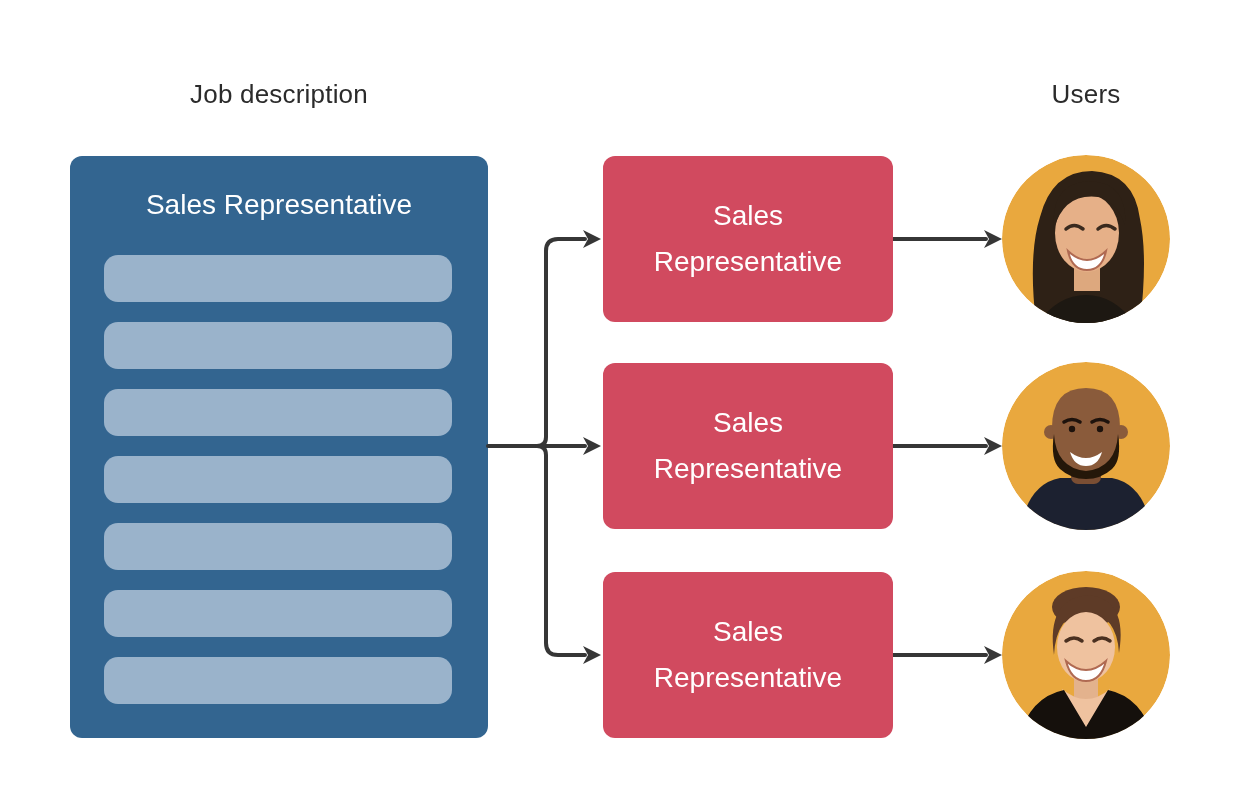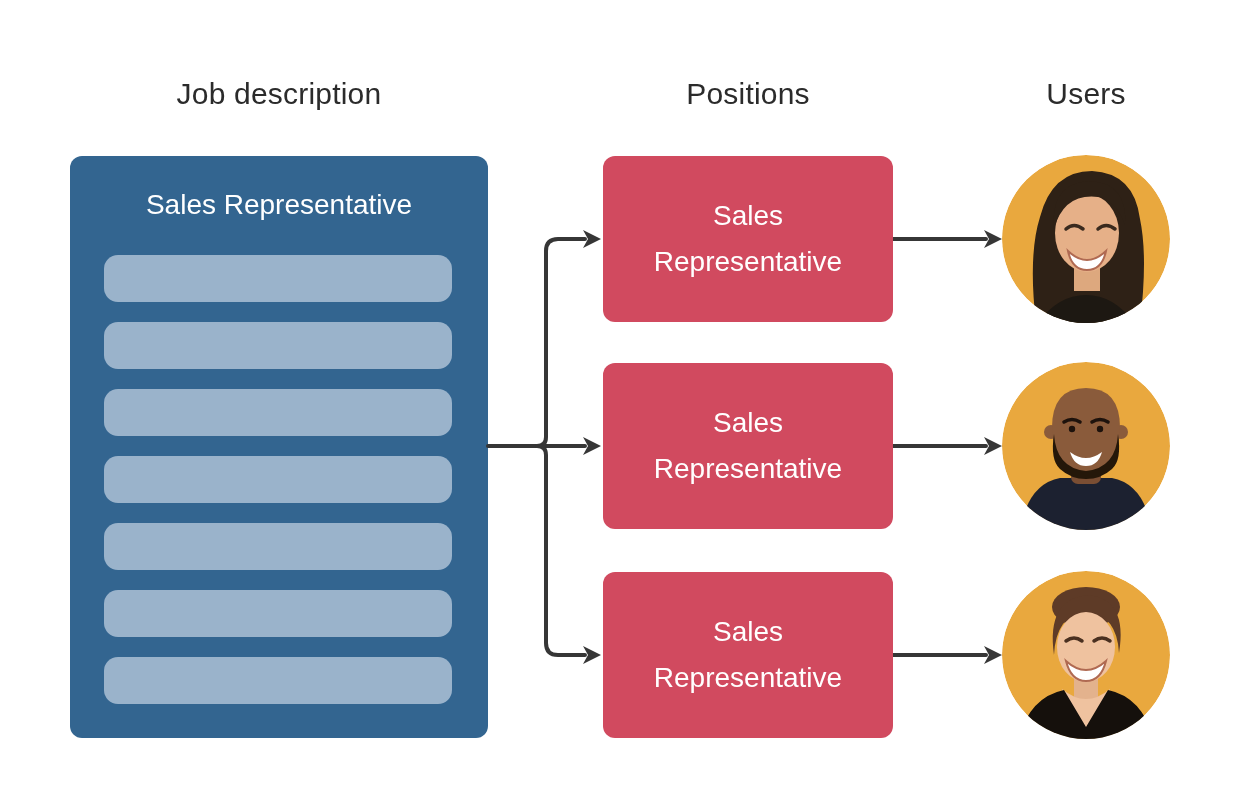--- a/index.html
+++ b/index.html
@@ -10,21 +10,21 @@
   }
   html,body{margin:0;padding:0;}
   body{
     width:1238px;height:807px;background:var(--bg);
     font-family:"Liberation Sans","DejaVu Sans",sans-serif;
     -webkit-font-smoothing:antialiased;
   }
   .canvas{position:relative;width:1238px;height:807px;background:var(--bg);overflow:hidden;}
 
   .col-header{
-    position:absolute;top:76px;font-size:30px;line-height:36px;
+    position:absolute;top:76px;font-size:26px;line-height:36px;
     color:var(--header-text);text-align:center;letter-spacing:.2px;
   }
   .hdr-job{left:70px;width:418px;}
   .hdr-pos{left:603px;width:290px;}
   .hdr-users{left:1002px;width:168px;text-align:center;}
 
   .job-card{
     position:absolute;left:70px;top:156px;width:418px;height:582px;
     background:var(--job-card-bg);border-radius:12px;
   }
@@ -59,21 +59,20 @@
   .connectors{position:absolute;left:0;top:0;width:1238px;height:807px;pointer-events:none;}
   .connectors path{stroke:var(--connector);stroke-width:4;fill:none;stroke-linecap:round;stroke-linejoin:round;}
   .connectors polygon{fill:var(--connector);}
 </style>
 </head>
 <body>
 
 <div class="canvas">
 
   <div class="col-header hdr-job">Job description</div>
-  <div class="col-header hdr-pos">Positions</div>
   <div class="col-header hdr-users">Users</div>
 
   <div class="job-card">
     <div class="job-card-title">Sales Representative</div>
     <div class="job-card-bars">
         <div class="bar"></div>
         <div class="bar"></div>
         <div class="bar"></div>
         <div class="bar"></div>
         <div class="bar"></div>

